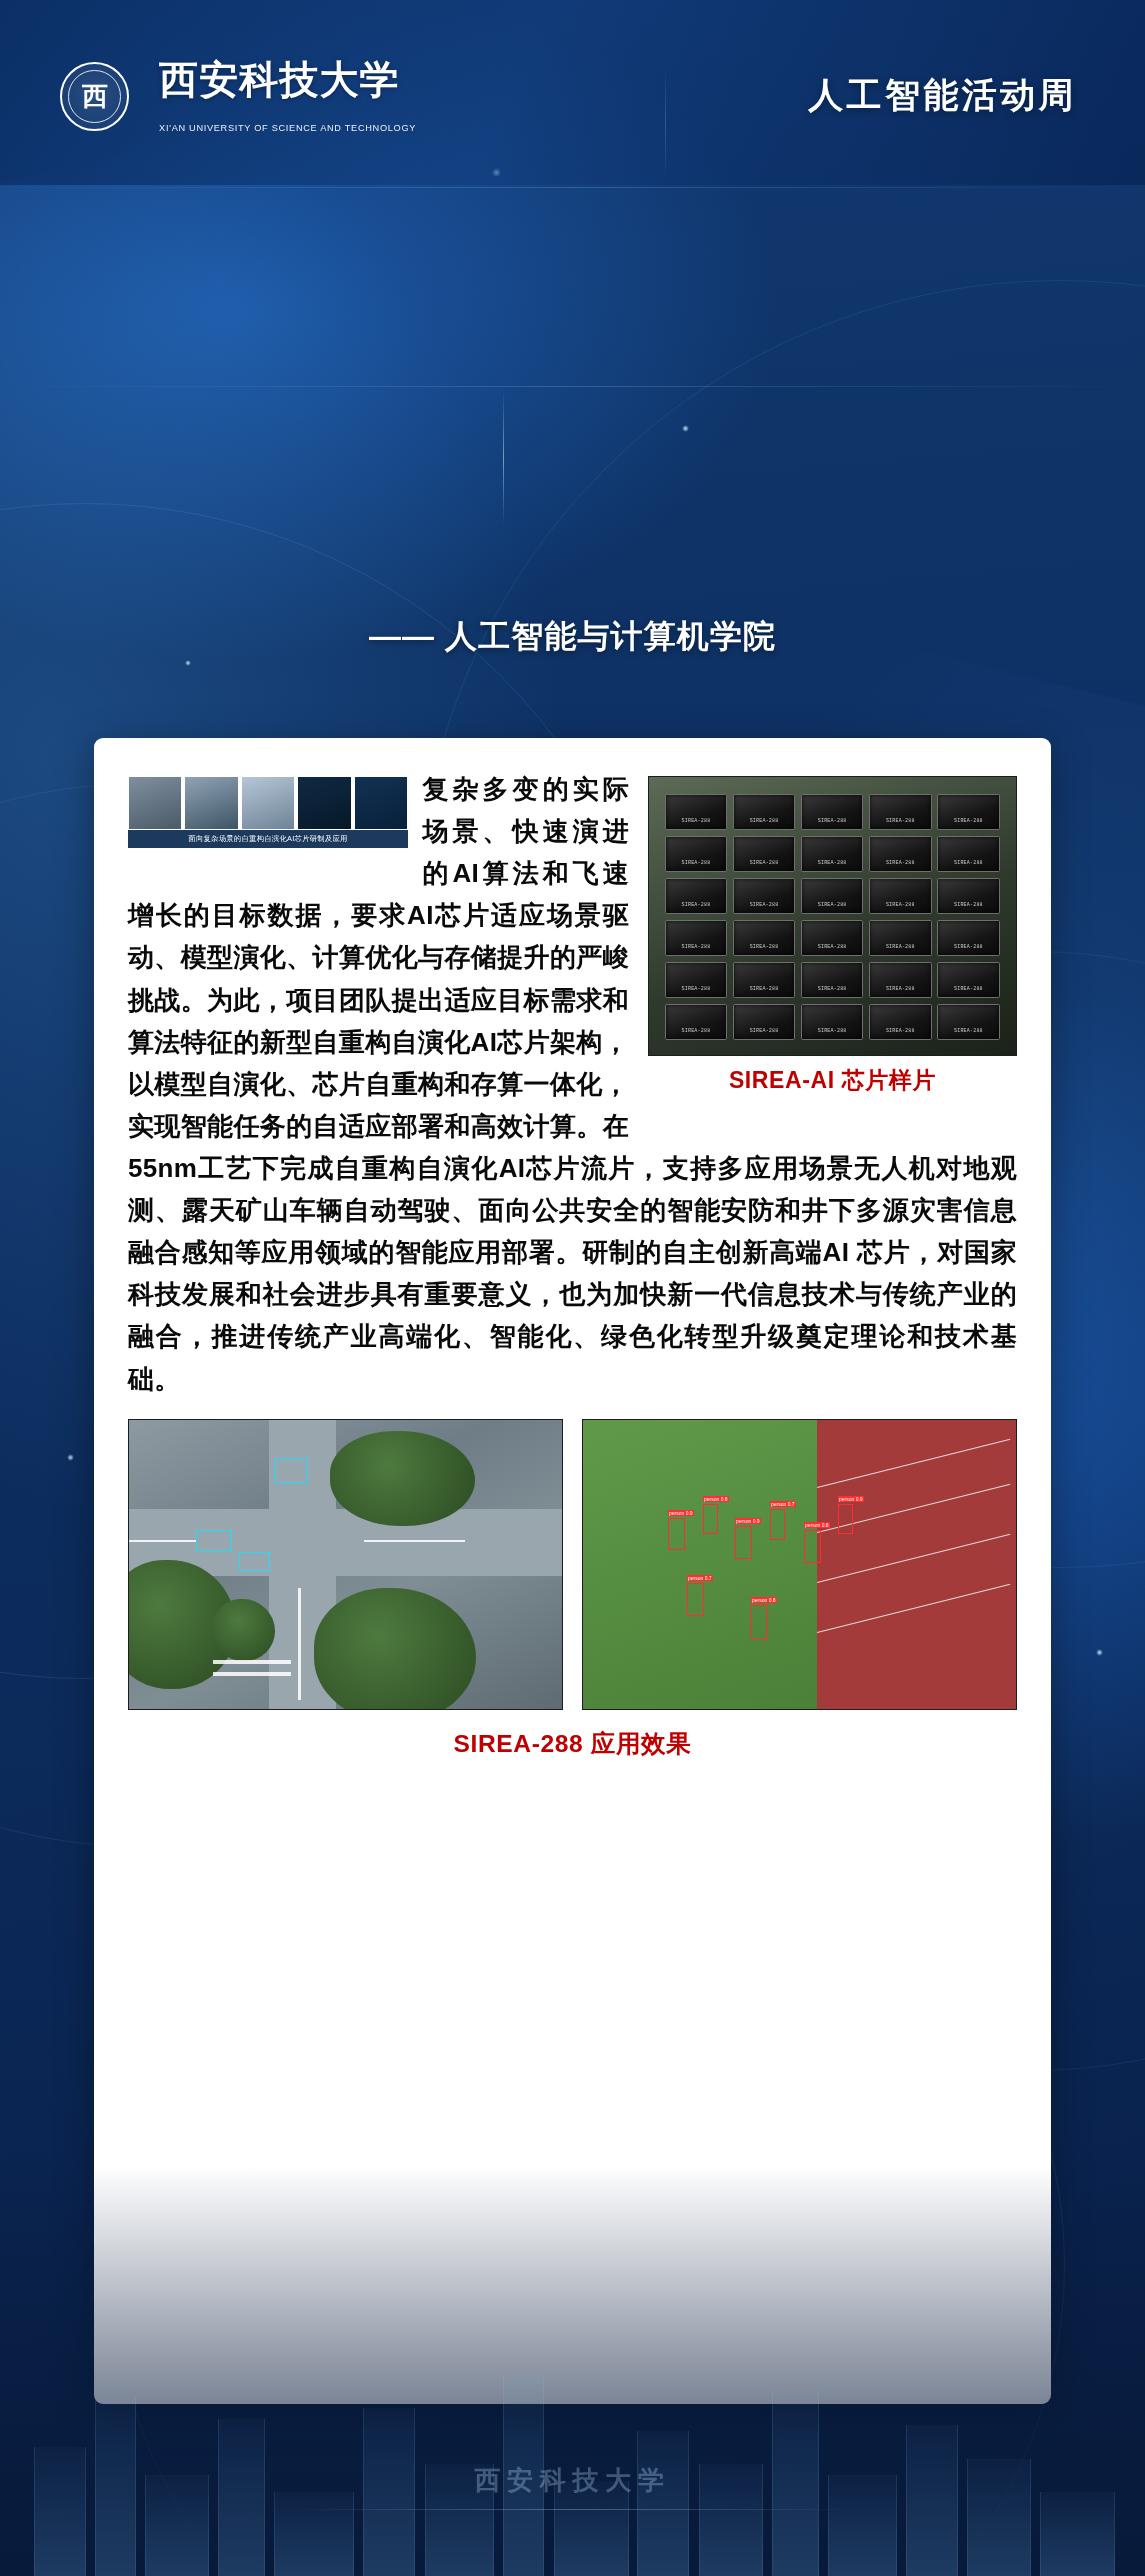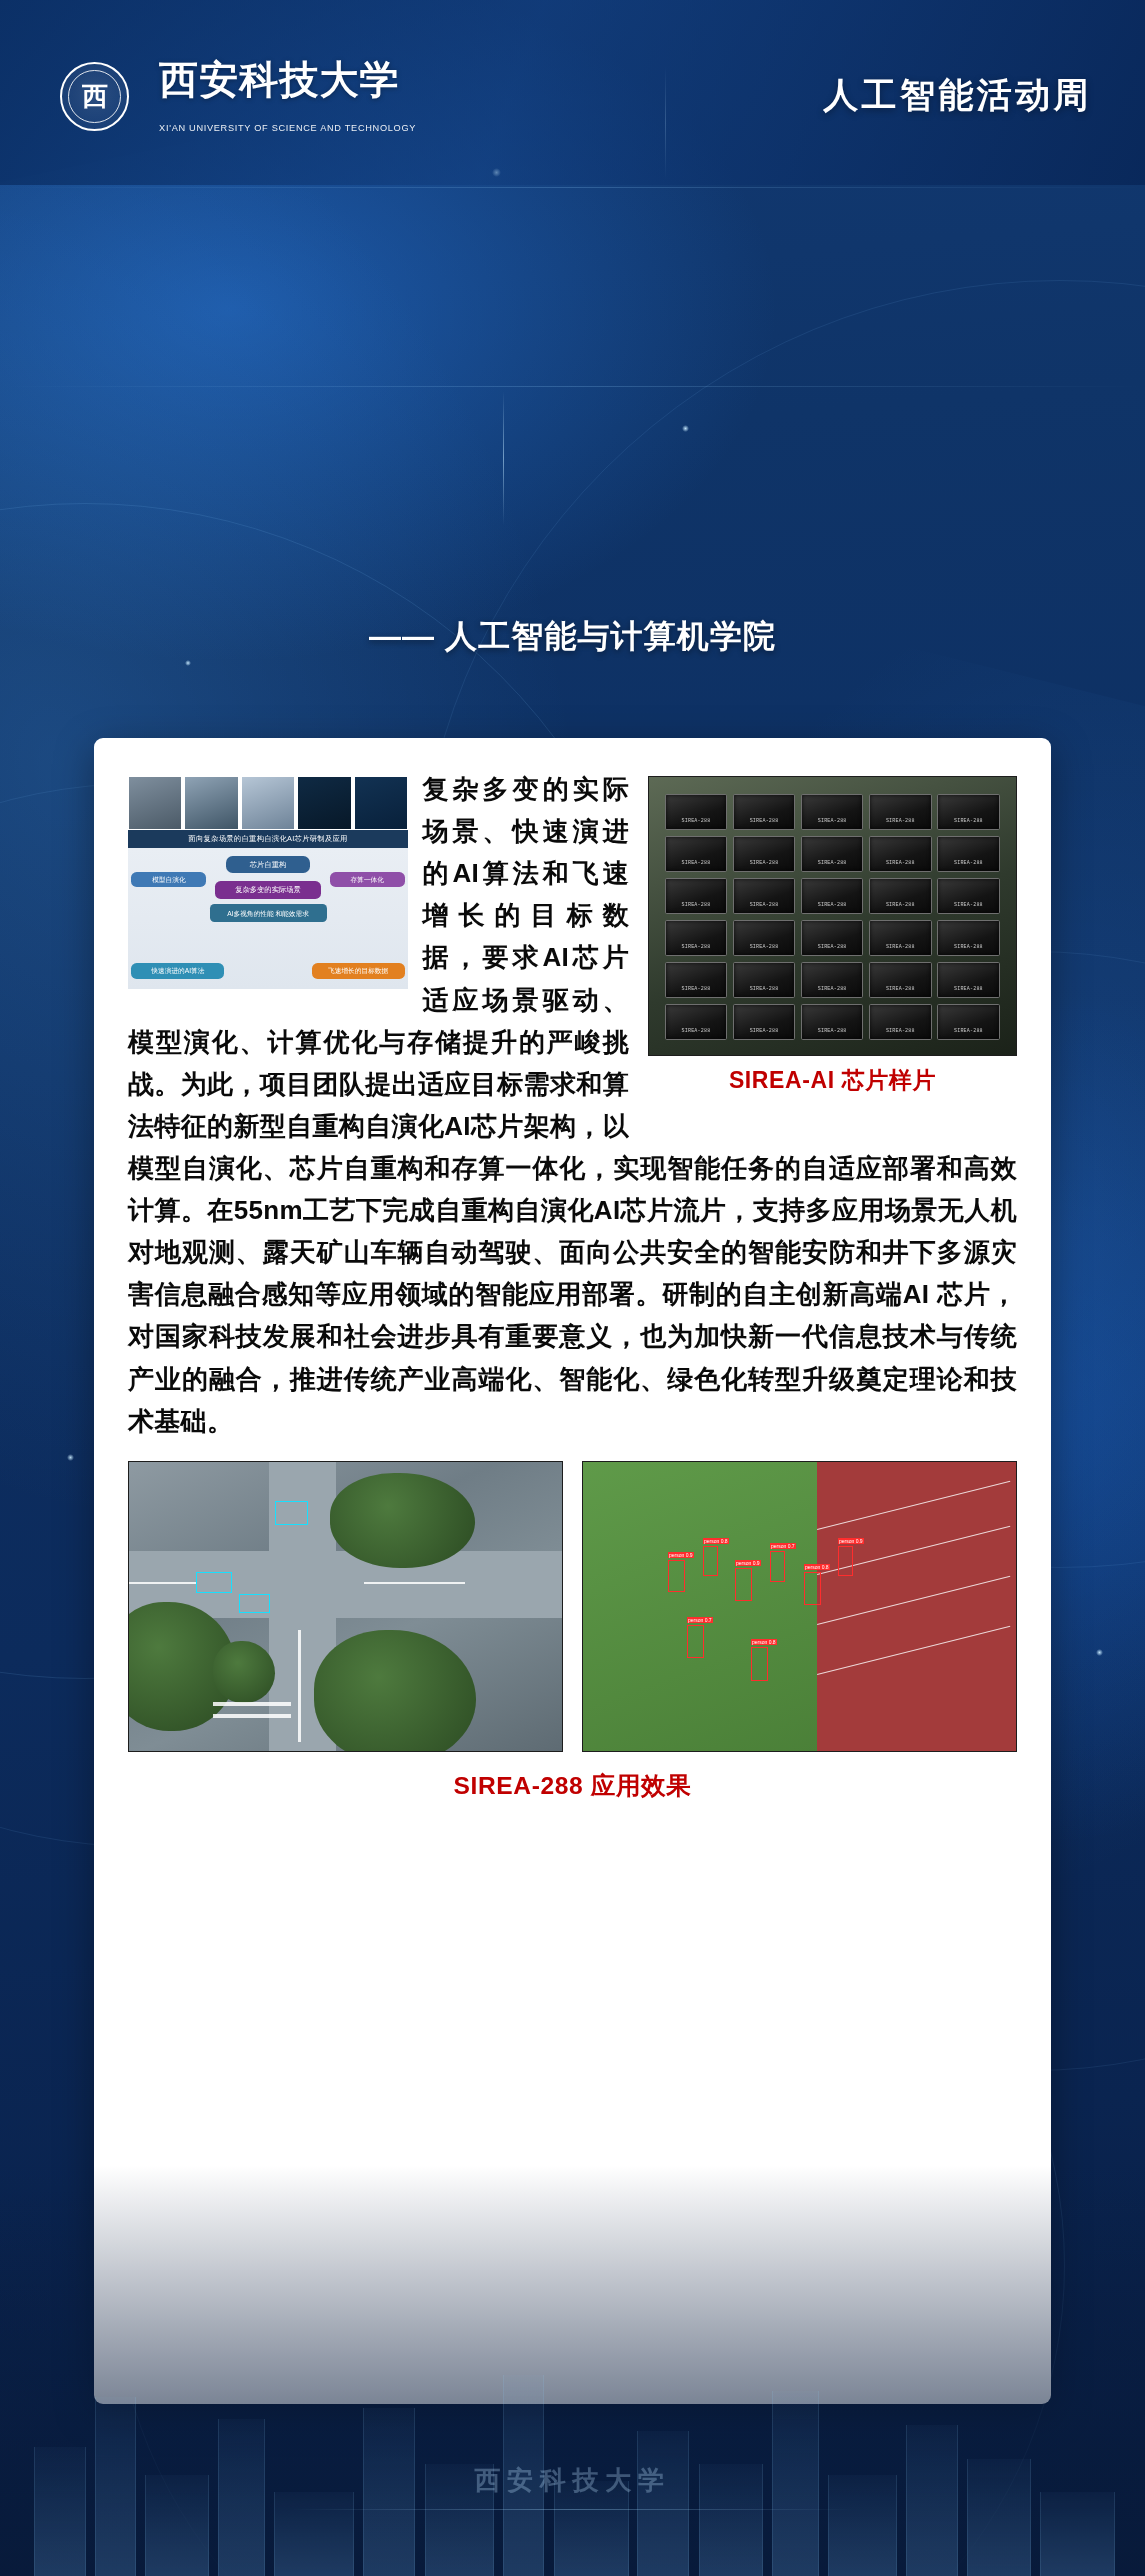--- a/index.html
+++ b/index.html
@@ -143,21 +143,21 @@
     margin-top: 24px;
     white-space: nowrap;
   }
   .logo-divider {
     width: 1.1px;
     height: 54px;
     background: rgba(255,255,255,0.0);
   }
   .header-right {
     position: absolute;
-    right: 53px;
+    right: 68px;
     top: 72px;
     color: #ffffff;
     font-size: 35px;
     font-weight: bold;
     letter-spacing: 3.4px;
     font-family: "Liberation Serif", "DejaVu Serif", serif;
     text-shadow: 0 1.7px 7.8px rgba(0,0,0,0.4);
     white-space: nowrap;
   }
 
@@ -615,30 +615,20 @@
 
     <div class="arch-figure">
       <div class="arch-top">
         <div class="arch-ph-1"></div>
         <div class="arch-ph-2"></div>
         <div class="arch-ph-3"></div>
         <div class="arch-ph-4"></div>
         <div class="arch-ph-5"></div>
       </div>
       <div class="arch-bar">面向复杂场景的自重构自演化AI芯片研制及应用</div>
-      <div class="arch-body">
-        <div class="arch-chip-pill">芯片自重构</div>
-        <div class="arch-side left-top">模型自演化</div>
-        <div class="arch-side right-top">存算一体化</div>
-        <div class="arch-center">复杂多变的实际场景</div>
-        <div class="arch-core">AI多视角的性能
-和能效需求</div>
-        <div class="arch-side left-bot">快速演进的AI算法</div>
-        <div class="arch-side right-bot">飞速增长的目标数据</div>
-      </div>
     </div>
 
     <div class="body-text">复杂多变的实际场景、快速演进的AI算法和飞速增长的目标数据，要求AI芯片适应场景驱动、模型演化、计算优化与存储提升的严峻挑战。为此，项目团队提出适应目标需求和算法特征的新型自重构自演化AI芯片架构，以模型自演化、芯片自重构和存算一体化，实现智能任务的自适应部署和高效计算。在55nm工艺下完成自重构自演化AI芯片流片，支持多应用场景无人机对地观测、露天矿山车辆自动驾驶、面向公共安全的智能安防和井下多源灾害信息融合感知等应用领域的智能应用部署。研制的自主创新高端AI 芯片，对国家科技发展和社会进步具有重要意义，也为加快新一代信息技术与传统产业的融合，推进传统产业高端化、智能化、绿色化转型升级奠定理论和技术基础。</div>
 
     <div class="photos-row">
 
       <div class="photo-box road-photo">
         <div class="road-h" style="left:0; top:89px; width:100%; height:67px;"></div>
         <div class="road-h" style="left:140px; top:0; width:67px; height:100%;"></div>
         <div class="road-marking" style="left:0; top:120px; width:67px; height:2.2px;"></div>

